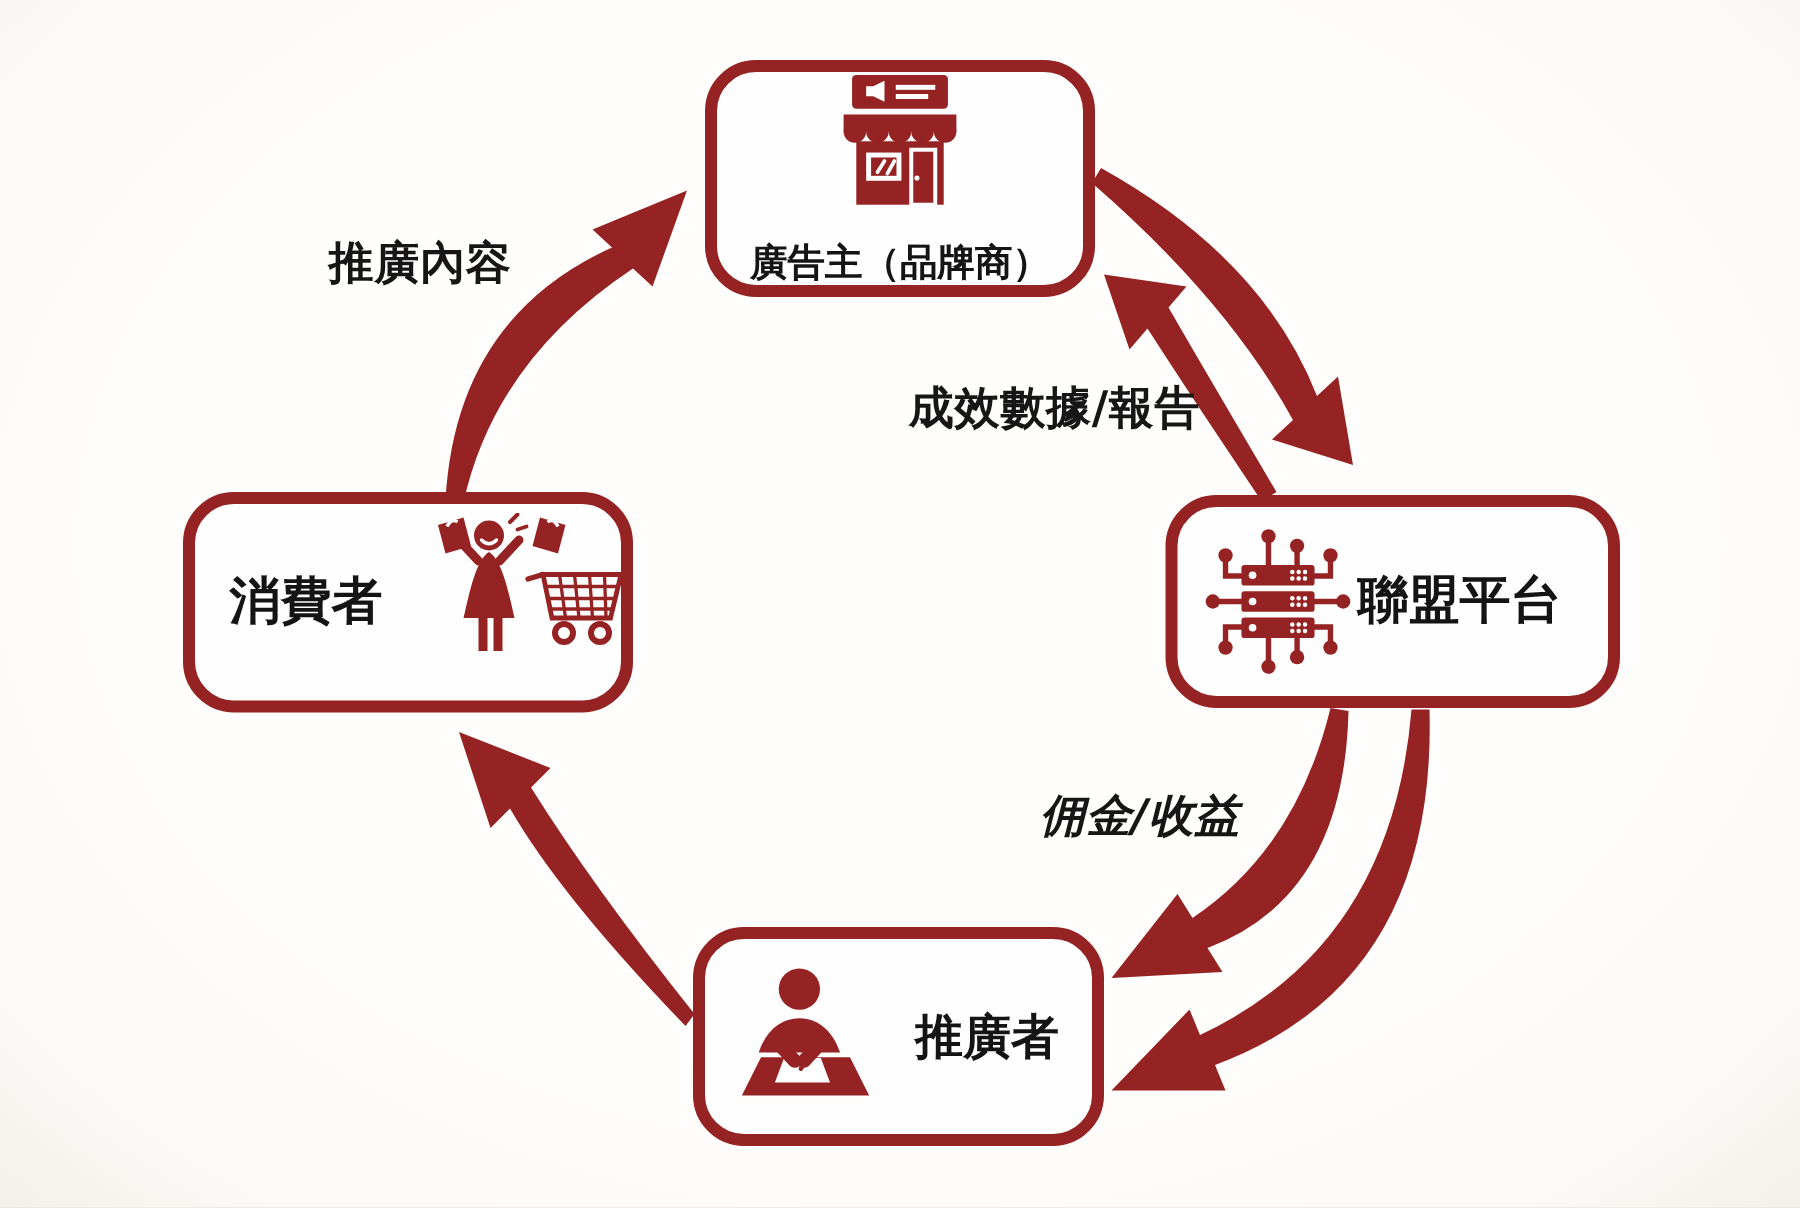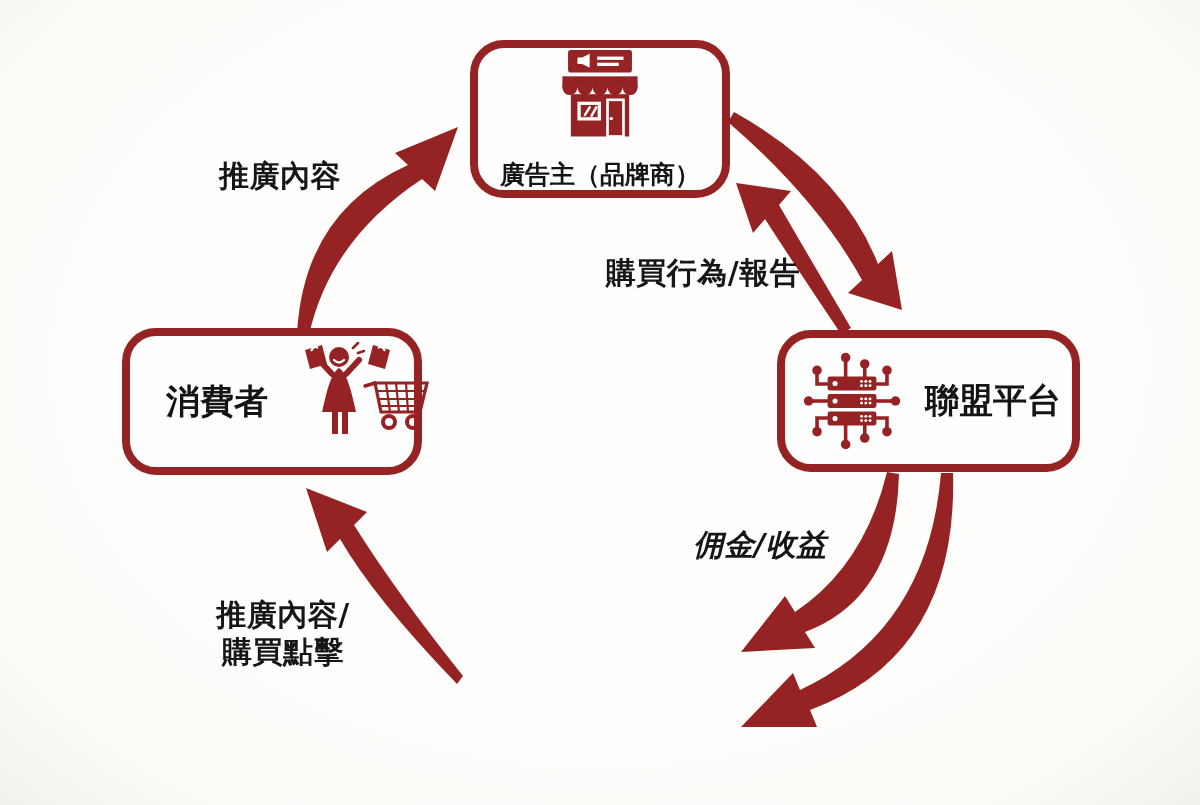--- a/index.html
+++ b/index.html
@@ -13,25 +13,25 @@
   .node{
     position:absolute;box-sizing:border-box;
     border:8px solid #962323;border-radius:34px;background:#fffefe;
     display:flex;align-items:center;
   }
   .node-label{
     font-weight:bold;color:#141414;line-height:1.15;white-space:nowrap;
   }
   .node-advertiser{left:470px;top:40px;width:260px;height:158px;flex-direction:column;justify-content:flex-end;padding-top:5px;gap:16px;}
   .node-advertiser .node-label{font-size:25px;margin-top:1px;}
-  .node-platform{left:777px;top:330px;width:303px;height:142px;padding-left:14px;gap:20px;}
+  .node-platform{left:777px;top:330px;width:303px;height:142px;padding-left:14px;}
   .node-platform .node-label{font-size:34px;}
   .node-promoter{left:462px;top:618px;width:274px;height:146px;padding-left:16px;gap:22px;}
   .node-promoter .node-label{font-size:32px;}
-  .node-consumer{left:122px;top:328px;width:300px;height:147px;padding-left:36px;gap:6px;}
+  .node-consumer{left:122px;top:328px;width:300px;height:147px;padding-left:23px;gap:6px;}
   .node-consumer .node-label{font-size:34px;}
   .flow-label{
     position:absolute;text-align:center;font-weight:bold;color:#161616;
     font-size:30px;line-height:37px;letter-spacing:0.5px;
   }
   .flow-label span{display:block;}
   .lbl-purchase{left:150px;top:157px;width:260px;}
   .lbl-products{left:804px;top:157px;width:260px;}
   .lbl-performance{left:568px;top:254px;width:270px;}
   .lbl-commission{left:645px;top:526px;width:230px;font-style:italic;}
@@ -131,20 +131,34 @@
           <circle cx="63" cy="64.5" r="1.4"></circle>
           <circle cx="67" cy="64.5" r="1.4"></circle>
         <circle cx="59" cy="68.5" r="1.4"></circle>
           <circle cx="63" cy="68.5" r="1.4"></circle>
           <circle cx="67" cy="68.5" r="1.4"></circle>
       </g>
     </svg>
     <div class="node-label">聯盟平台</div>
   </div>
 
+  <div class="node node-promoter">
+    <svg class="icon" viewBox="0 0 100 100" width="102" height="102">
+      <circle cx="46" cy="19" r="13.5" fill="#962323"></circle>
+      <path d="M16,78 C18,52 30,38 46,38 C62,38 74,52 76,78 Z" fill="#962323"></path>
+      <polygon points="6,90 94,90 80,62 20,62" fill="#962323" stroke="#fffefc" stroke-width="3"></polygon>
+      <polygon points="36,64 60,64 66,80 30,80" fill="#ffffff"></polygon>
+      <g stroke="#962323" stroke-width="9" stroke-linecap="round" fill="none">
+        <path d="M30,52 L43,66"></path>
+          <path d="M62,52 L49,66"></path>
+      </g>
+      <path d="M56,55 L47,71" stroke="#962323" stroke-width="3" stroke-linecap="round"></path>
+    </svg>
+    <div class="node-label">推廣者</div>
+  </div>
 
   <div class="node node-consumer">
     <div class="node-label">消費者</div>
     <svg class="icon" viewBox="0 0 160 120" width="166" height="120">
       <g fill="#962323">
         <circle cx="62" cy="15" r="10"></circle>
         <path d="M62,26 C54,31 50,48 45,70 L79,70 C74,48 70,31 62,26 Z"></path>
         <rect x="55" y="70" width="6" height="22"></rect>
         <rect x="65" y="70" width="6" height="22"></rect>
         <path d="M28,8 L45,3 L50,22 L33,27 Z"></path>
@@ -180,23 +194,19 @@
             <circle cx="48" cy="44" r="6"></circle>
         </g>
       </g>
     </svg>
   </div>
 
   <div class="flow-label lbl-purchase">
     <span>推廣內容</span>
   </div>
   <div class="flow-label lbl-performance">
-    <span>購買行為/報告</span>
+    <span>成效數據/報告</span>
   </div>
   <div class="flow-label lbl-commission">
     <span>佣金/收益</span>
   </div>
-  <div class="flow-label lbl-content">
-    <span>推廣內容/</span>
-    <span>購買點擊</span>
-  </div>
 
 </div>
 
 </body></html>

